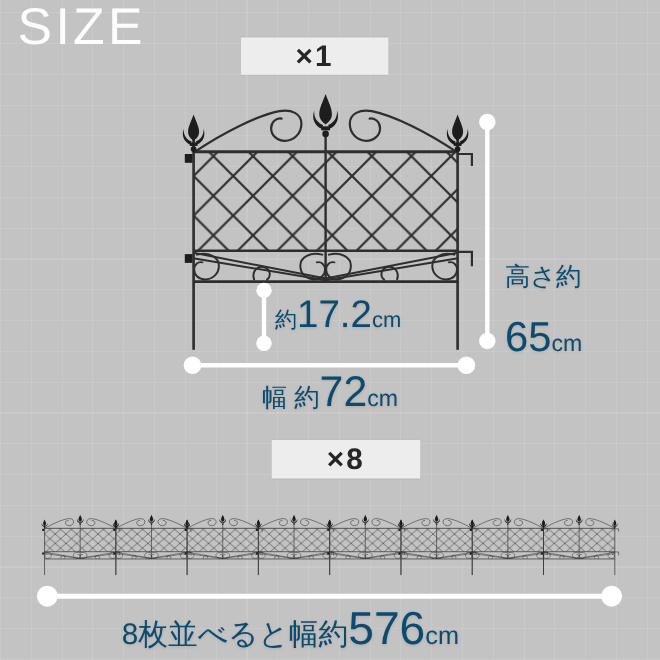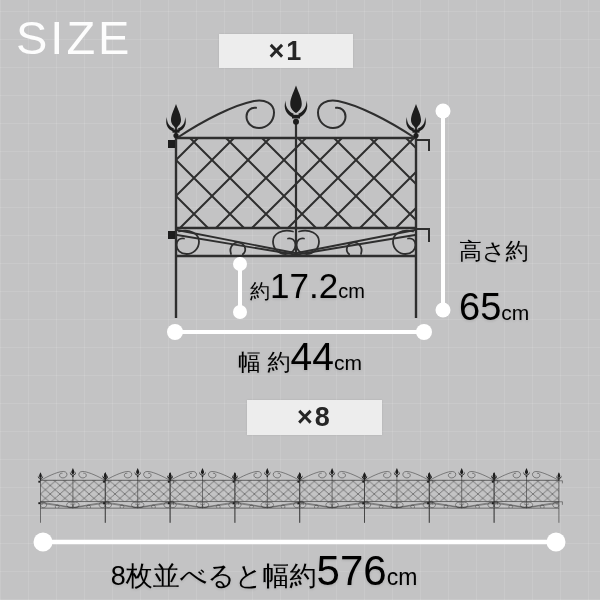--- a/index.html
+++ b/index.html
@@ -8,33 +8,33 @@
     background:#c3c3c4;
     font-family:"Liberation Sans","DejaVu Sans",sans-serif;
   }
   .grid-overlay{
     position:absolute;inset:0;pointer-events:none;
     background-image:
       repeating-linear-gradient(0deg, rgba(255,255,255,0.10) 0 1px, transparent 1px 28px),
       repeating-linear-gradient(90deg, rgba(255,255,255,0.10) 0 1px, transparent 1px 28px);
   }
   .size-title{
-    position:absolute;left:16px;top:14px;
+    position:absolute;left:16px;top:0;
     color:#fdfdfd;font-size:47px;font-weight:300;letter-spacing:3px;line-height:1;
   }
   .badge{
     position:absolute;background:#ededed;color:#262626;
     display:flex;align-items:center;justify-content:center;
     font-size:27px;font-weight:bold;letter-spacing:2px;
     box-shadow:0 0 2px rgba(0,0,0,0.10);
   }
   .badge-x1{left:219px;top:34px;width:134px;height:34px;}
   .badge-x8{left:247px;top:400px;width:135px;height:35px;}
   svg.scene{position:absolute;left:0;top:0;}
-  .lbl{position:absolute;color:#000000;white-space:nowrap;line-height:1;
+  .lbl{position:absolute;color:#0c4a6e;white-space:nowrap;line-height:1;
        text-shadow:0 1px 3px rgba(0,0,0,0.12);}
   .lbl .s{font-size:21px;}
   .lbl .m{font-size:23px;}
   .lbl .L{font-size:39px;}
   .height-label{left:459px;top:240px;}
   .height-label .line2{margin-top:25px;}
   .height-label .L{font-size:38px;}
   .stake-label{left:250px;top:268px;}
   .stake-label .L{font-size:35px;text-align:right;}
   .stake-label .s{font-size:20px;}
@@ -149,19 +149,19 @@
     <div class="line2">
       <span class="L">65</span><span class="s">cm</span>
     </div>
   </div>
 
   <div class="lbl stake-label">
     <span class="s">約</span><span class="L">17.2</span><span class="s">cm</span>
   </div>
 
   <div class="lbl width-label">
-    <span class="m">幅 約</span><span class="L">44</span><span class="s">cm</span>
+    <span class="m">幅 約</span><span class="L">72</span><span class="s">cm</span>
   </div>
 
   <div class="lbl row-label">
     <span class="m">8枚並べると幅約</span><span class="L">576</span><span class="s">cm</span>
   </div>
 </div>
 
 </body></html>

